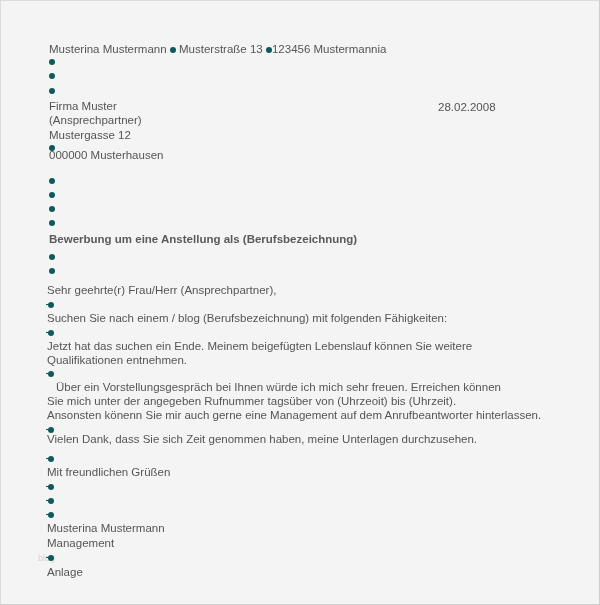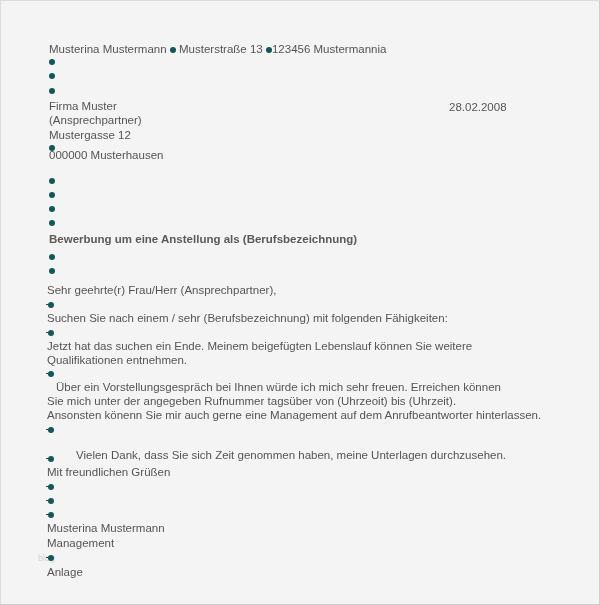--- a/index.html
+++ b/index.html
@@ -26,21 +26,21 @@
     .dot {
       display: inline-block; width: 6px; height: 6px; border-radius: 50%;
       background: #0e5a5a; vertical-align: middle;
     }
     .bullet { position: absolute; left: 49px; width: 6px; height: 6px; border-radius: 50%; background: #0e5a5a; }
     .bullet.b2 { left: 48px; }
     .bullet.b2::before {
       content: ""; position: absolute; left: -2px; top: 2px; width: 3px; height: 1px; background: #0e5a5a;
     }
     .bold { font-weight: bold; color: #5a5a5a; }
-    .date { position: absolute; left: 449px; top: 100px; line-height: 14px; text-align: right; }
+    .date { position: absolute; left: 438px; top: 100px; line-height: 14px; text-align: right; }
     .watermark { position: absolute; left: 38px; top: 553px; color: #d2d2d2; font-size: 9px; }
   </style>
 </head>
 <body>
 
 <div class="frame"></div>
 
 <div class="line" style="top:42px;">
   <span>Musterina Mustermann</span>
   <span class="dot"></span>
@@ -64,30 +64,30 @@
 <div class="bullet" style="top:206px;"></div>
 <div class="bullet" style="top:220px;"></div>
 
 <div class="line bold" style="top:232px;">Bewerbung um eine Anstellung als (Berufsbezeichnung)</div>
 
 <div class="bullet" style="top:254px;"></div>
 <div class="bullet" style="top:268px;"></div>
 
 <div class="line l2" style="top:283px;">Sehr geehrte(r) Frau/Herr (Ansprechpartner),</div>
 <div class="bullet b2" style="top:302px;"></div>
-<div class="line l2" style="top:311px;">Suchen Sie nach einem / sehr (Berufsbezeichnung) mit folgenden Fähigkeiten:</div>
+<div class="line l2" style="top:311px;">Suchen Sie nach einem / blog (Berufsbezeichnung) mit folgenden Fähigkeiten:</div>
 <div class="bullet b2" style="top:330px;"></div>
 <div class="line l2" style="top:339px;">Jetzt hat das suchen ein Ende. Meinem beigefügten Lebenslauf können Sie weitere</div>
 <div class="line l2" style="top:353px;">Qualifikationen entnehmen.</div>
 <div class="bullet b2" style="top:371px;"></div>
 <div class="line l2" style="top:380px;margin-left:9px;">Über ein Vorstellungsgespräch bei Ihnen würde ich mich sehr freuen. Erreichen können</div>
 <div class="line l2" style="top:394px;">Sie mich unter der angegeben Rufnummer tagsüber von (Uhrzeoit) bis (Uhrzeit).</div>
 <div class="line l2" style="top:408px;">Ansonsten könenn Sie mir auch gerne eine Management auf dem Anrufbeantworter hinterlassen.</div>
 <div class="bullet b2" style="top:427px;"></div>
-<div class="line l2" style="top:448px;margin-left:29px;">Vielen Dank, dass Sie sich Zeit genommen haben, meine Unterlagen durchzusehen.</div>
+<div class="line l2" style="top:432px;">Vielen Dank, dass Sie sich Zeit genommen haben, meine Unterlagen durchzusehen.</div>
 <div class="bullet b2" style="top:456px;"></div>
 <div class="line l2" style="top:465px;">Mit freundlichen Grüßen</div>
 <div class="bullet b2" style="top:484px;"></div>
 <div class="bullet b2" style="top:498px;"></div>
 <div class="bullet b2" style="top:512px;"></div>
 <div class="line l2" style="top:521px;">Musterina Mustermann</div>
 <div class="line l2" style="top:536px;">Management</div>
 <div class="watermark">blog</div>
 <div class="bullet b2" style="top:555px;"></div>
 <div class="line l2" style="top:565px;">Anlage</div>

